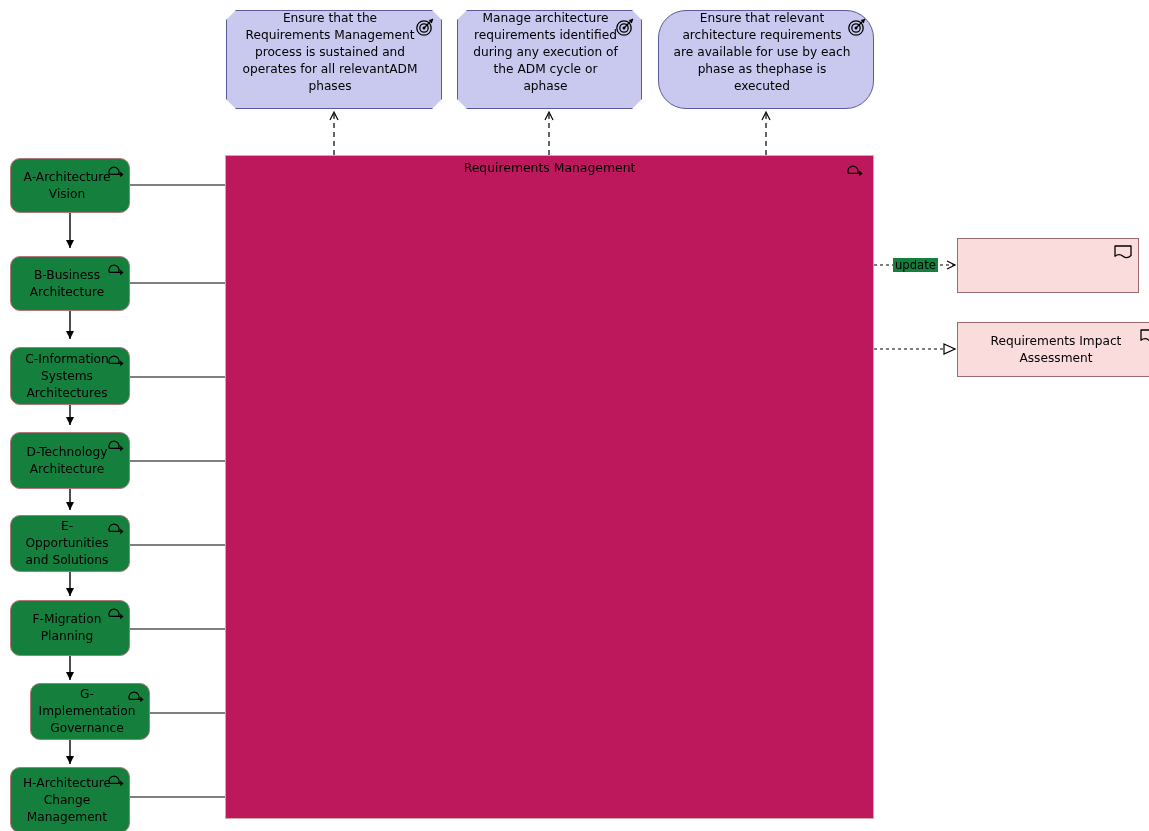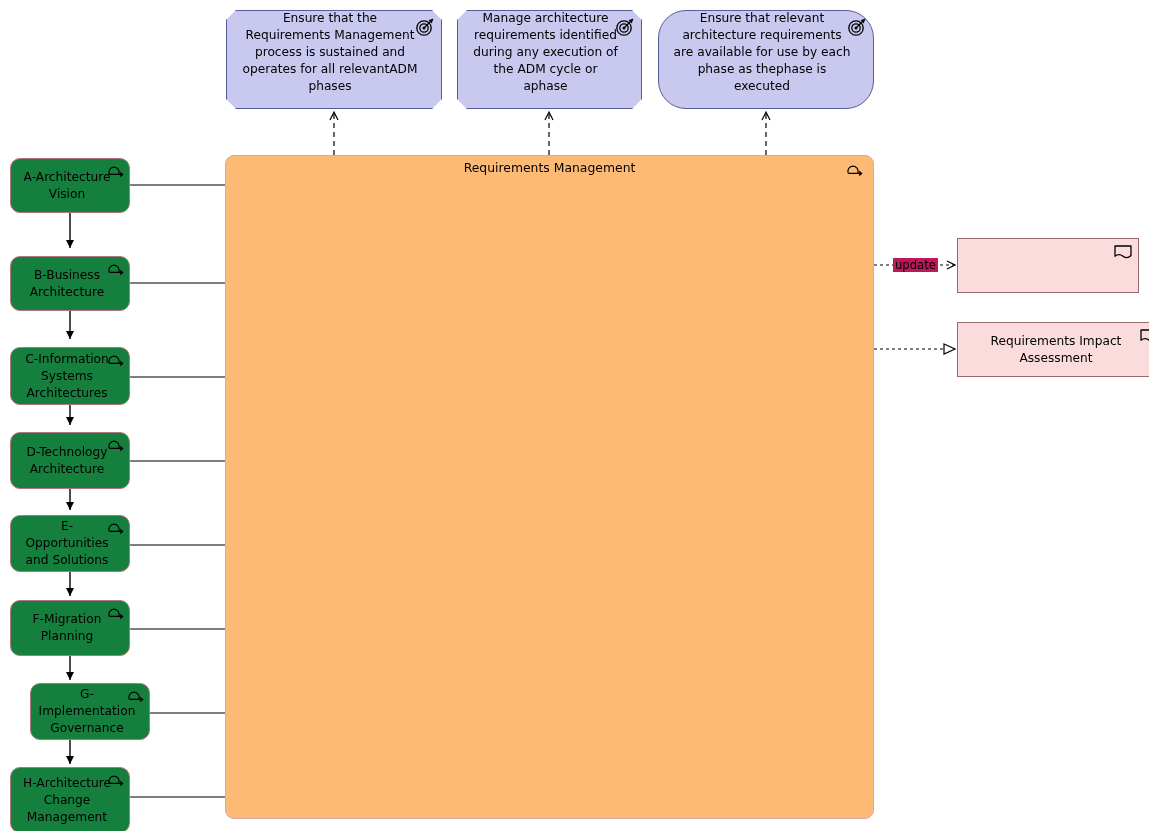--- a/index.html
+++ b/index.html
@@ -39,23 +39,23 @@
     border-radius:10px;
     display:flex;align-items:center;justify-content:center;
     text-align:center;
     font-size:12.2px;line-height:17px;color:#000;
     padding:2px 16px 2px 10px;
     overflow:hidden;
   }
 
   
   .container-process{
-    background:#fdba74;
+    background:#be185d;
     border:1px solid #d3a7ab;
-    border-radius:9px;
+    border-radius:0;
   }
   .container-process .hdr{
     position:absolute;left:0;right:0;top:4px;
     text-align:center;font-size:12.4px;color:#000;
   }
 
   
   .deliverable{
     background:#fbdcdd;
     border:1px solid #9a6a6e;
@@ -67,21 +67,21 @@
   }
 
   
   .icon{position:absolute;pointer-events:none;}
   .icon-goal{right:6px;top:6px;width:20px;height:20px;}
   .icon-proc{right:4px;top:5px;width:18px;height:14px;}
   .icon-proc-big{right:9px;top:7px;width:18px;height:14px;}
   .icon-deliv{right:6px;top:6px;width:18px;height:15px;}
 
   .edge-label{
-    position:absolute;font-size:11.6px;color:#000;background:#be185d;
+    position:absolute;font-size:11.6px;color:#000;background:#15803d;
     padding:0 2px;white-space:nowrap;
   }
 </style>
 </head>
 <body>
 
 <div id="canvas">
 
   <svg id="wires" viewBox="0 0 1149 831" xmlns="http://www.w3.org/2000/svg">
     <defs>

